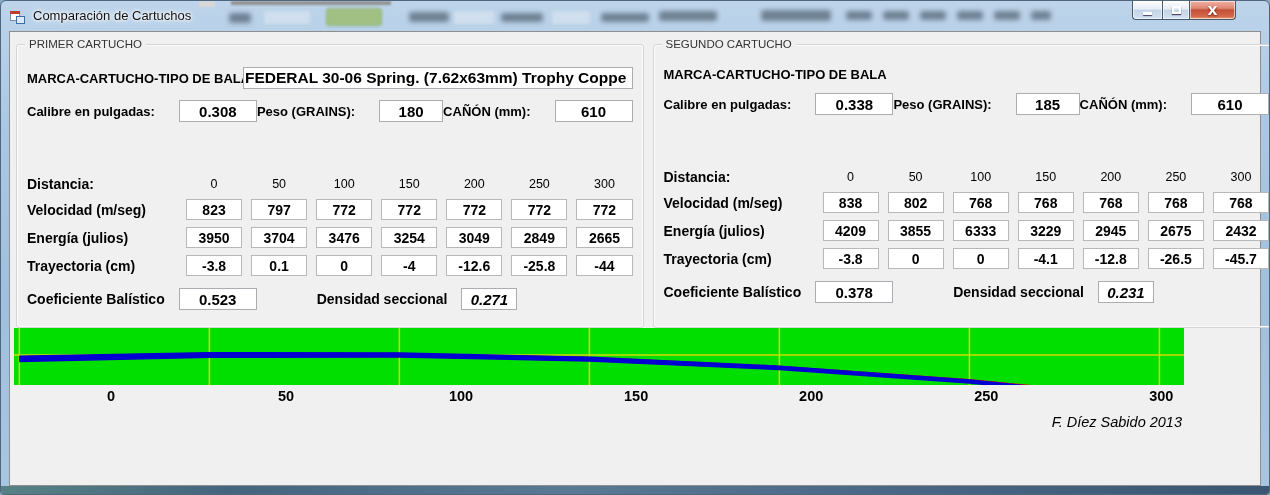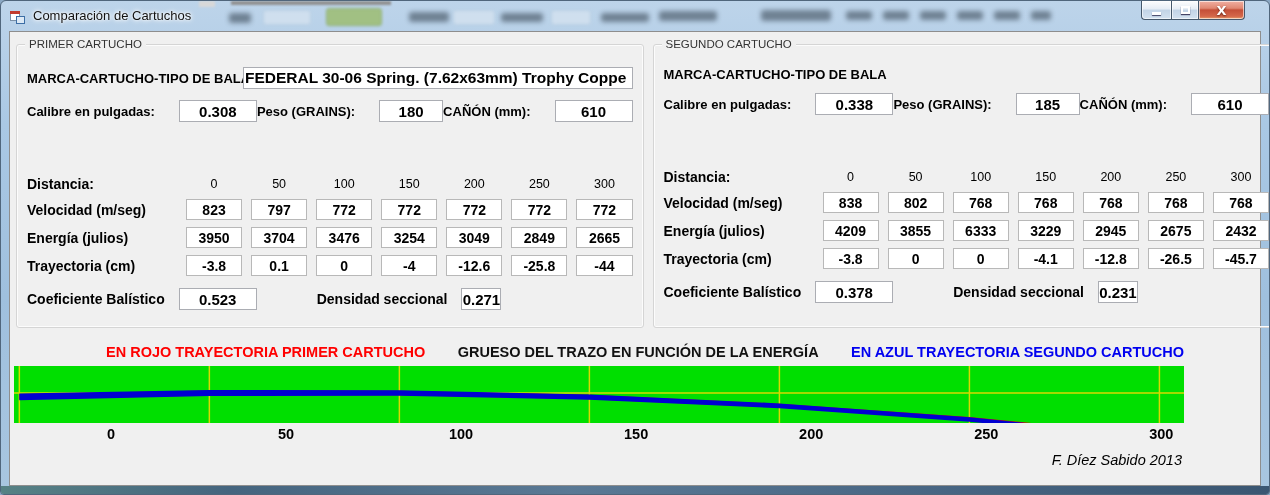--- a/index.html
+++ b/index.html
@@ -3,21 +3,21 @@
 <meta charset="utf-8">
 <style>
   * { margin:0; padding:0; box-sizing:border-box; }
   html,body { width:1270px; height:495px; overflow:hidden;
     font-family:"Liberation Sans", sans-serif; background:#8ba8c4; }
 
   
   .window { position:absolute; inset:0;
     background:linear-gradient(180deg,#bdd4ea 0%,#aac8e4 25%,#9fc0de 60%,#a8c6e0 100%);
     border:1px solid #50667c; border-radius:6px 6px 4px 4px; overflow:hidden; }
-  .titlebar { position:absolute; top:0; left:0; right:3px; height:30px; }
+  .titlebar { position:absolute; top:0; left:0; right:12px; height:30px; }
   .glass-blob { position:absolute; border-radius:3px; filter:blur(2px); opacity:.85; }
   .blob-dark { background:#5c6d7d; filter:blur(2.5px); opacity:.8; }
   .blob-light { background:#d3e2f0; border:1px solid #b9cde0; filter:blur(1.5px); }
   .blob-green { background:#9dbd72; border:1px solid #87a85e; filter:blur(1.5px); }
   .bg-notch { position:absolute; filter:blur(1px); }
 
   .app-icon { position:absolute; left:9px; top:7px; width:16px; height:16px; }
   .app-icon .fi1{position:absolute;left:0;top:3px;width:10px;height:10px;background:#fff;border:1px solid #7a90a8;}
   .app-icon .fi2{position:absolute;left:0;top:3px;width:10px;height:3px;background:#c23b2e;}
   .app-icon .fi3{position:absolute;left:6px;top:8px;width:9px;height:8px;background:#dce9f5;border:1px solid #3c6ea5;}
@@ -52,21 +52,21 @@
 
   .row-marca { display:flex; align-items:center; margin-top:2px; }
   .lbl { font-size:13px; color:#000; white-space:nowrap;font-weight:bold; }
   .lbl-marca { width:216px; }
   .tbox { background:#fff; border:1px solid #abadb3; height:22px; display:flex;
     align-items:center; font-weight:bold; font-size:15px; color:#000; overflow:hidden; white-space:nowrap; }
   .tb-marca { flex:1; padding-left:1px; font-size:15.5px; }
   .row-specs { display:flex; align-items:center; justify-content:space-between; margin-top:11px; }
   .spec { display:flex; align-items:center; gap:24px; }
   .tb-sm { justify-content:center; }
-  .w78 { width:78px; } .w64 { width:64px; } .w56 { width:40px; }
+  .w78 { width:78px; } .w64 { width:64px; } .w56 { width:56px;font-style:italic; }
 
   .ptable { margin-top:54px; }
   .prow { display:grid; grid-template-columns:150px repeat(7,1fr); column-gap:9px;
     align-items:center; margin-bottom:7px; }
   .rowlabel { font-weight:bold; font-size:14px; white-space:nowrap; }
   .colhead { text-align:center; font-size:12.5px; color:#000; }
   .cellbox { background:#fff; border:1px solid #b8b8b8; height:21px; display:flex;
     align-items:center; justify-content:center; font-weight:bold; font-size:14px; }
   .dcontents { display:contents; }
 
@@ -235,25 +235,20 @@
         <div class="row-coef">
           <span class="rowlabel">Coeficiente Balístico</span>
           <div class="tbox tb-sm w78">0.378</div>
           <span class="gap-coef"></span>
           <span class="rowlabel">Densidad seccional</span>
           <div class="tbox tb-sm w56">0.231</div>
         </div>
       </div>
     </div>
 
-    <div class="chart-legend">
-      <span class="leg-red">EN ROJO TRAYECTORIA PRIMER CARTUCHO</span>
-      <span class="leg-black">GRUESO DEL TRAZO EN FUNCIÓN DE LA ENERGÍA</span>
-      <span class="leg-blue">EN AZUL TRAYECTORIA SEGUNDO CARTUCHO</span>
-    </div>
 
     <div class="chart-row">
       <div class="plot">
         <svg preserveAspectRatio="none" viewBox="0 0 1095 57">
             <line x1="5" y1="0" x2="5" y2="57" stroke="#d8d800" stroke-width="1.4"></line>
             <line x1="182.83333333333331" y1="0" x2="182.83333333333331" y2="57" stroke="#d8d800" stroke-width="1.4"></line>
             <line x1="360.66666666666663" y1="0" x2="360.66666666666663" y2="57" stroke="#d8d800" stroke-width="1.4"></line>
             <line x1="538.5" y1="0" x2="538.5" y2="57" stroke="#d8d800" stroke-width="1.4"></line>
             <line x1="716.3333333333333" y1="0" x2="716.3333333333333" y2="57" stroke="#d8d800" stroke-width="1.4"></line>
             <line x1="894.1666666666667" y1="0" x2="894.1666666666667" y2="57" stroke="#d8d800" stroke-width="1.4"></line>

